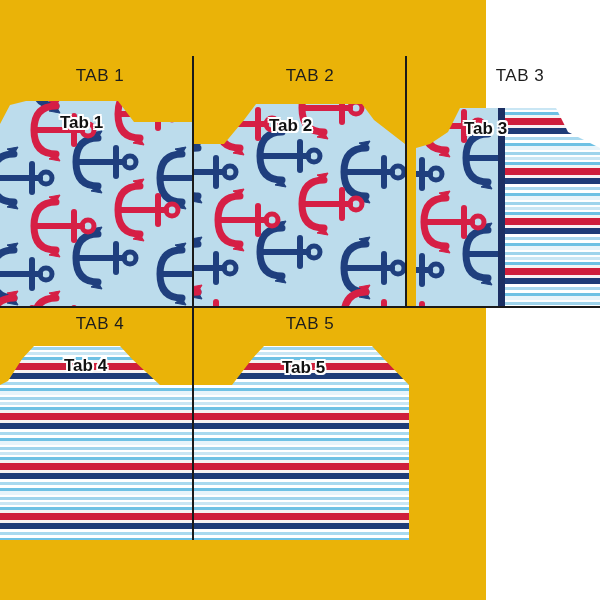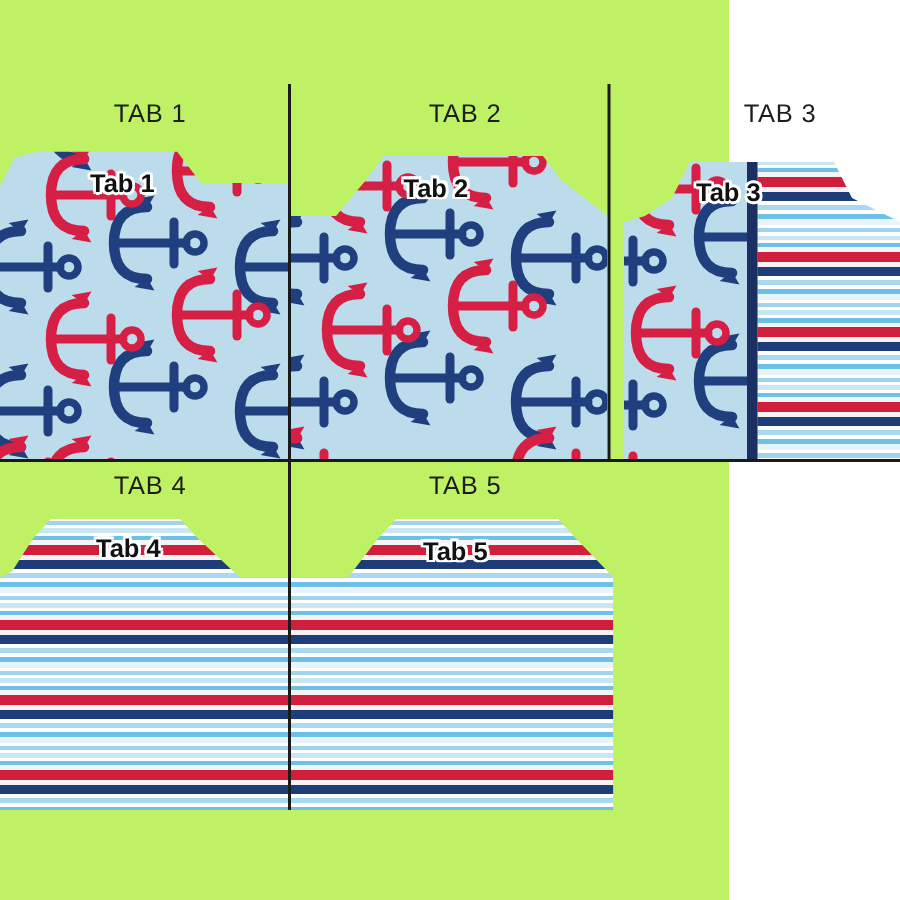--- a/index.html
+++ b/index.html
@@ -9,21 +9,21 @@
     height: 600px;
     background: #ffffff;
     font-family: "Liberation Sans", sans-serif;
     overflow: hidden;
   }
 
   #stage {
     position: relative;
     width: 486px;
     height: 600px;
-    background: #bef264;
+    background: #eab308;
   }
 
   
   .vline {
     position: absolute;
     width: 2px;
     background: #1a1a1a;
   }
   .hline {
     position: absolute;

